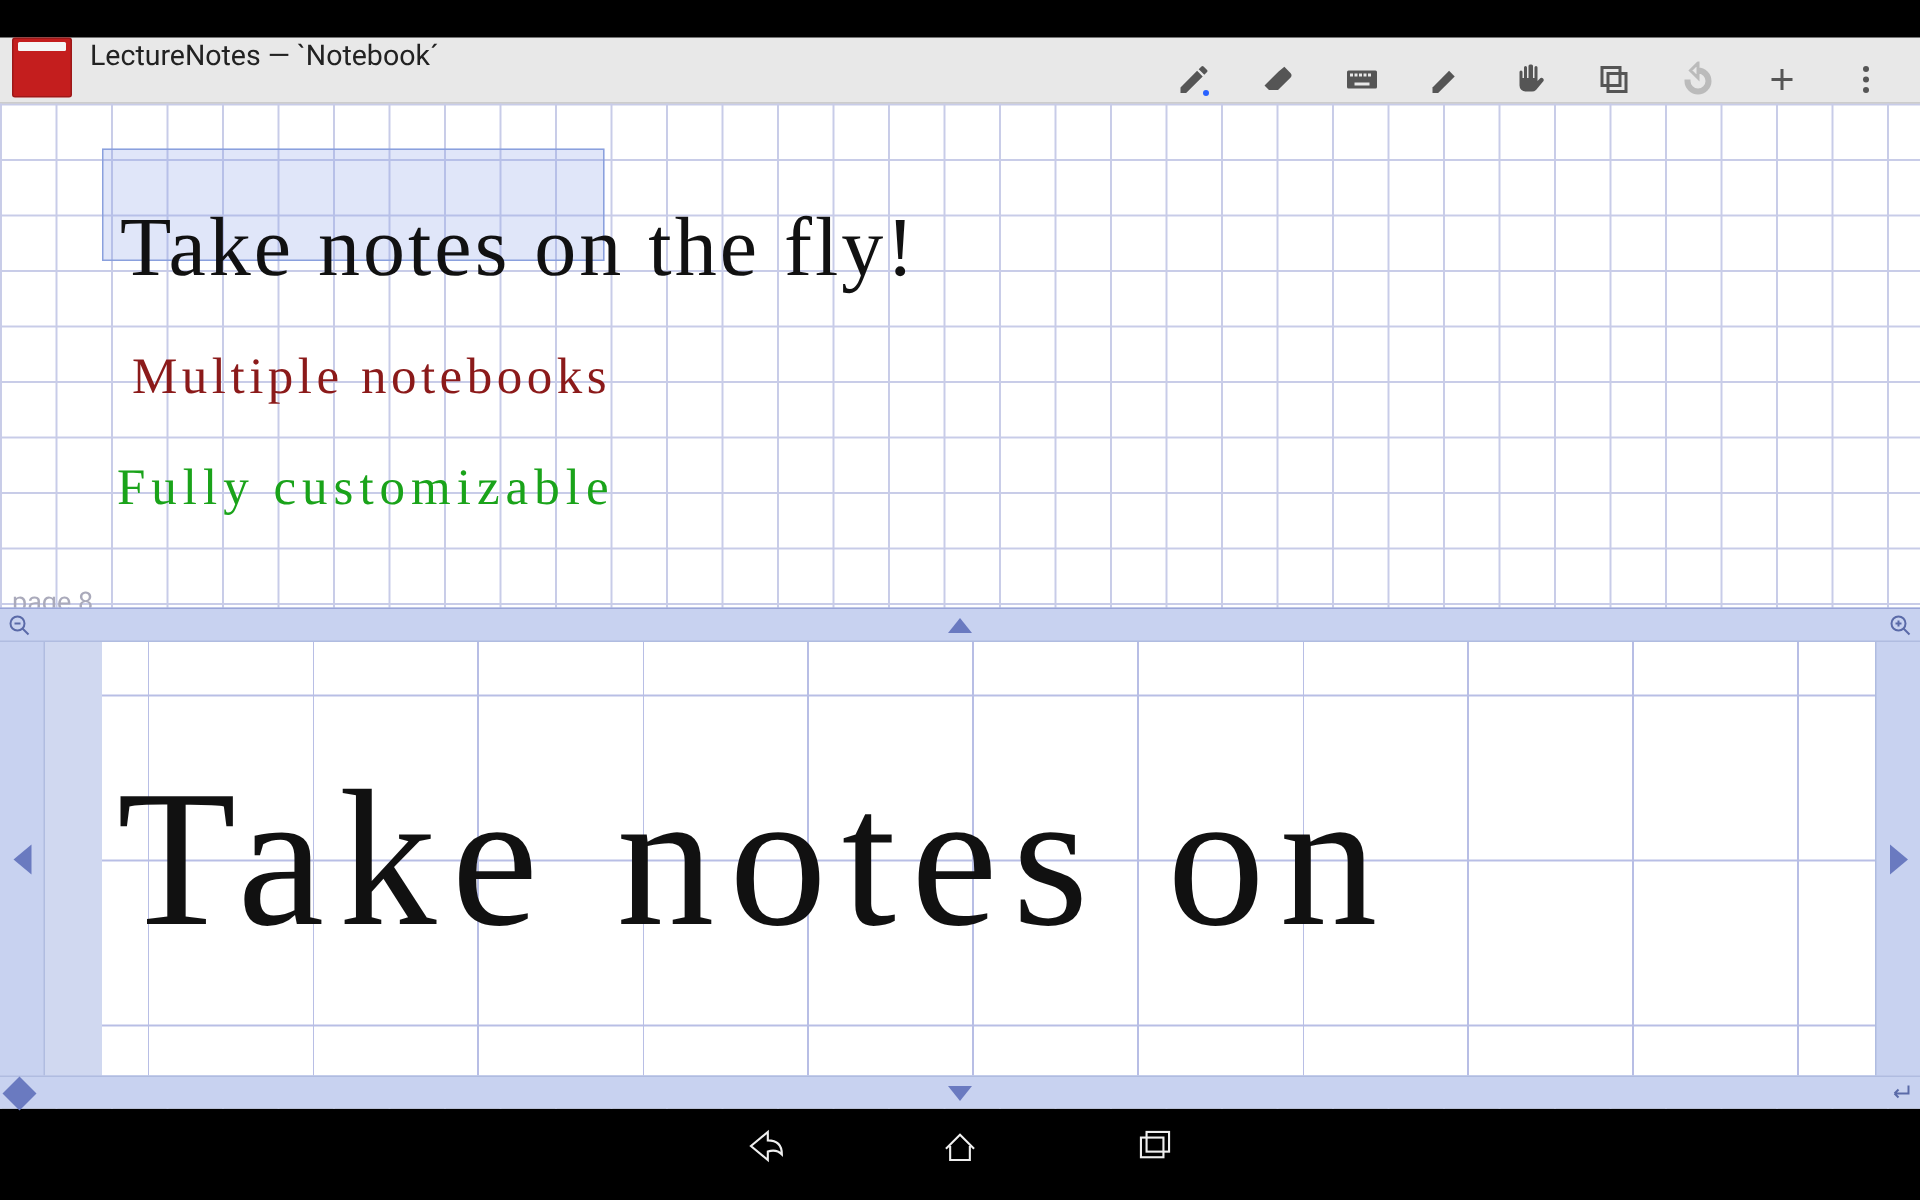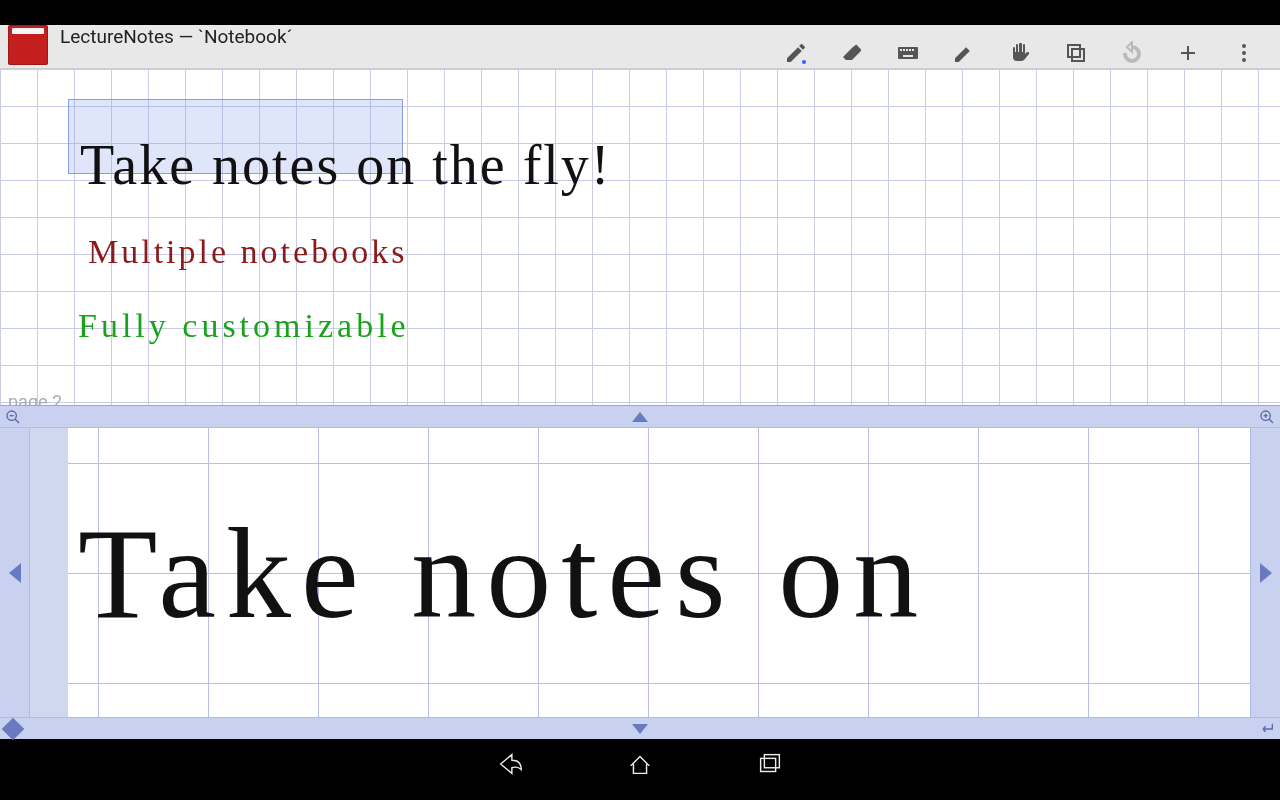--- a/index.html
+++ b/index.html
@@ -247,21 +247,21 @@
       </svg>
   </div>
 </div>
 
 <div class="main-area">
   <div class="grid-bg"></div>
   <div class="selection-box"></div>
   <div class="handwriting hw1">Take notes on the fly!</div>
   <div class="handwriting hw2">Multiple notebooks</div>
   <div class="handwriting hw3">Fully customizable</div>
-  <div class="page-label">page 2</div>
+  <div class="page-label">page 8</div>
 
   <div class="zoom-panel">
     <div class="zoom-topbar">
       <div class="corner-btn corner-left">
         <svg width="16" height="16" viewBox="0 0 24 24">
             <circle cx="10" cy="10" r="7" fill="none" stroke="#5a6aa8" stroke-width="2"></circle>
             <line x1="15" y1="15" x2="21" y2="21" stroke="#5a6aa8" stroke-width="2"></line>
             <line x1="7" y1="10" x2="13" y2="10" stroke="#5a6aa8" stroke-width="2"></line>
           </svg>
       </div>

